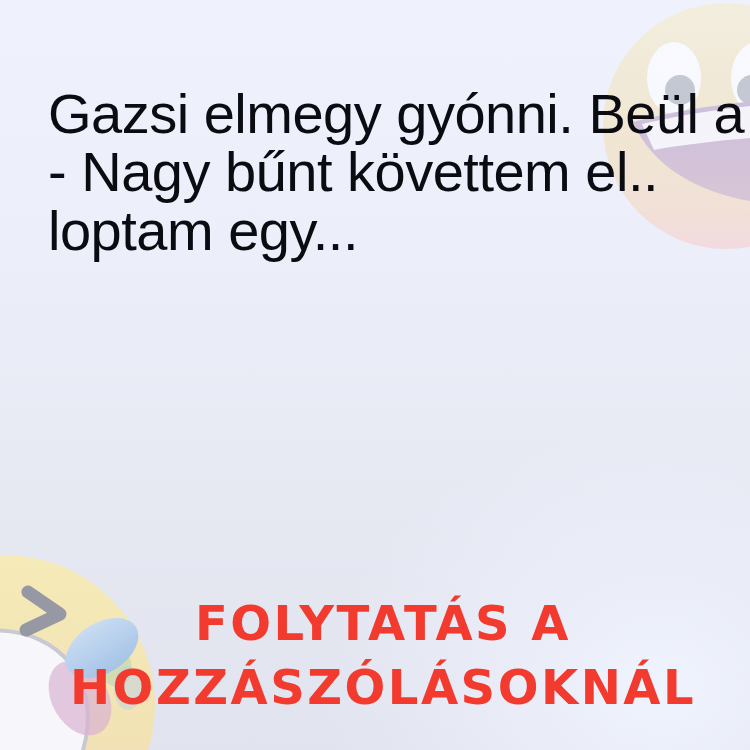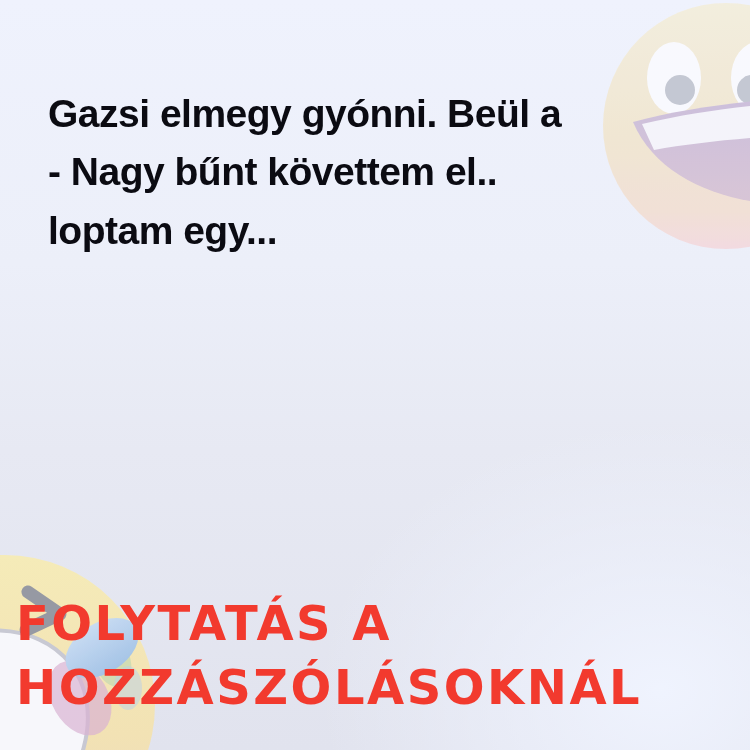--- a/index.html
+++ b/index.html
@@ -34,35 +34,35 @@
     width: 320px;
     height: 202px;
     opacity: 0.9;
   }
   .joke {
     position: absolute;
     left: 48px;
     top: 85px;
     z-index: 2;
     color: #0b0b12;
-    font-size: 39px;
-    font-weight: bold;
+    font-size: 56px;
+    font-weight: normal;
     line-height: 58.3px;
     letter-spacing: -0.5px;
     white-space: nowrap;
   }
   .cta {
     position: absolute;
     left: 0;
     top: 591px;
     width: 750px;
     padding-left: 16px;
     box-sizing: border-box;
     z-index: 2;
-    text-align: left;
+    text-align: center;
     color: #f23a2e;
     font-family: "DejaVu Sans", sans-serif;
     font-weight: bold;
     font-size: 48px;
     line-height: 64px;
     letter-spacing: 2.5px;
     white-space: nowrap;
   }
 </style>
 </head>

